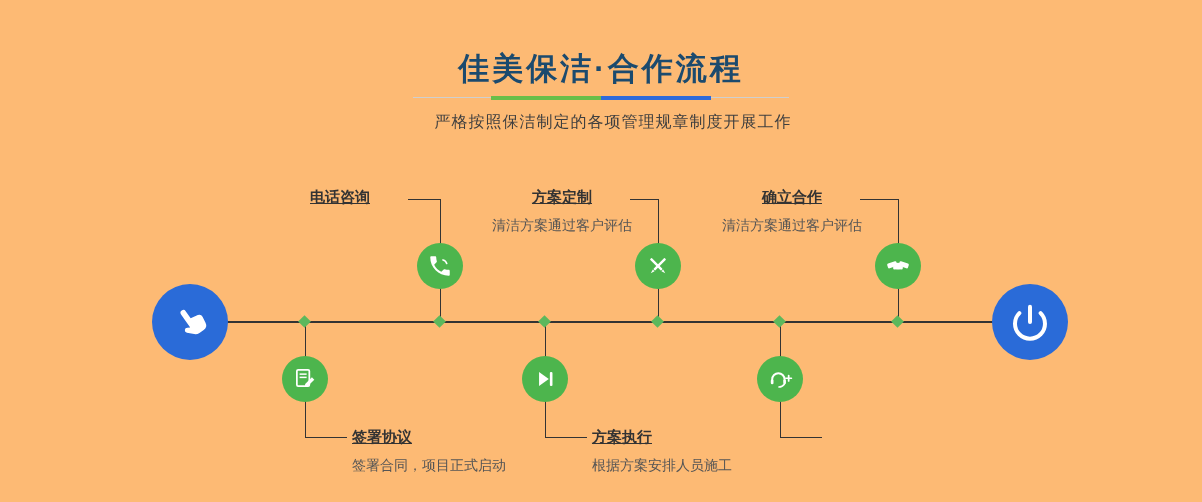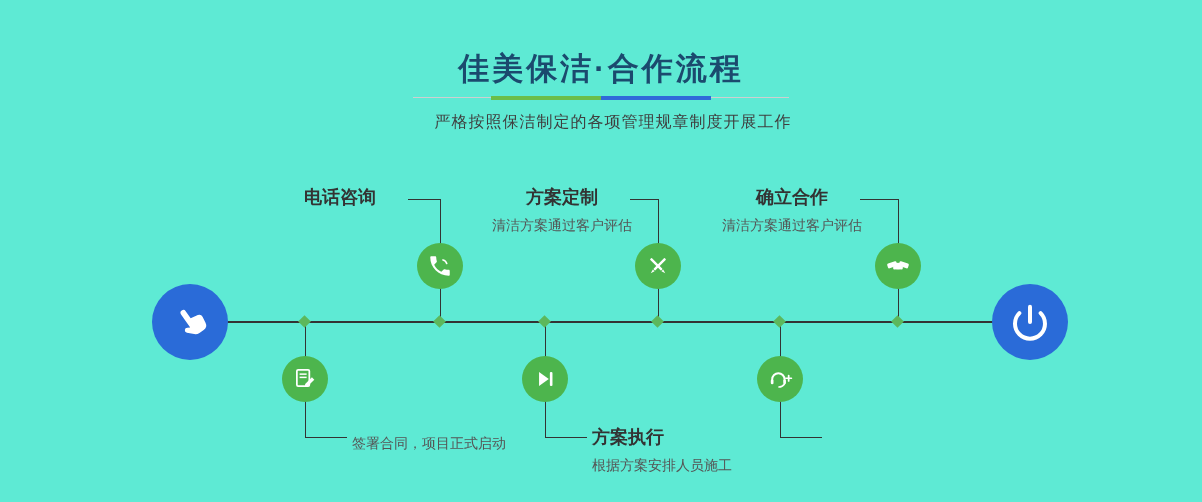--- a/index.html
+++ b/index.html
@@ -1,18 +1,18 @@
 <!DOCTYPE html>
 <html><head>
 <meta charset="utf-8">
 <style>
   * { margin:0; padding:0; box-sizing:border-box; }
   html,body { background:#ffffff; }
   body { font-family:"Liberation Sans","DejaVu Sans",sans-serif; }
-  .page { position:relative; width:1202px; height:502px; background:#5eead4; overflow:hidden; margin:0 auto; }
+  .page { position:relative; width:1202px; height:502px; background:#fdba74; overflow:hidden; margin:0 auto; }
 
   .title { position:absolute; top:48px; left:0; width:100%; text-align:center;
            font-size:31px; font-weight:bold; color:#1b4a6e; letter-spacing:3px; }
 
   .divider { position:absolute; top:96px; left:413px; width:376px; height:4px; }
   .divider .d-line  { position:absolute; top:1px; left:0; width:100%; height:1px; background:#cfcfcf; }
   .divider .d-green { position:absolute; top:0; left:78px;  width:110px; height:4px; }
   .divider .d-blue  { position:absolute; top:0; left:188px; width:110px; height:4px; }
 
   .subtitle { position:absolute; top:112px; left:12px; width:100%; text-align:center;
@@ -29,21 +29,21 @@
              display:flex; align-items:center; justify-content:center; }
   .bcircle svg { width:40px; height:40px; }
 
   .gcircle { position:absolute; width:46px; height:46px; border-radius:50%;
              display:flex; align-items:center; justify-content:center; }
   .gcircle svg { width:26px; height:26px; }
 
   .toplabel { position:absolute; top:186px; width:160px; text-align:center; }
   .bottomlabel { position:absolute; top:426px; text-align:left; }
 
-  .step-title { font-size:18px; font-weight:bold; color:#333; line-height:22px; }
+  .step-title { font-size:15px; font-weight:bold; color:#333; line-height:22px;text-decoration:underline; }
   .step-desc  { font-size:14px; color:#555; margin-top:8px; line-height:18px; }
 </style>
 </head>
 <body>
 
 <div class="page">
 
   <h1 class="title">佳美保洁·合作流程</h1>
 
   <div class="divider">
@@ -151,20 +151,21 @@
   <div class="toplabel" style="left:482px;">
     <div class="step-title">方案定制</div>
     <div class="step-desc">清洁方案通过客户评估</div>
   </div>
   <div class="toplabel" style="left:712px;">
     <div class="step-title">确立合作</div>
     <div class="step-desc">清洁方案通过客户评估</div>
   </div>
 
   <div class="bottomlabel" style="left:352px;">
+    <div class="step-title">签署协议</div>
     <div class="step-desc">签署合同，项目正式启动</div>
   </div>
   <div class="bottomlabel" style="left:592px;">
     <div class="step-title">方案执行</div>
     <div class="step-desc">根据方案安排人员施工</div>
   </div>
 
 </div>
 
 </body></html>

